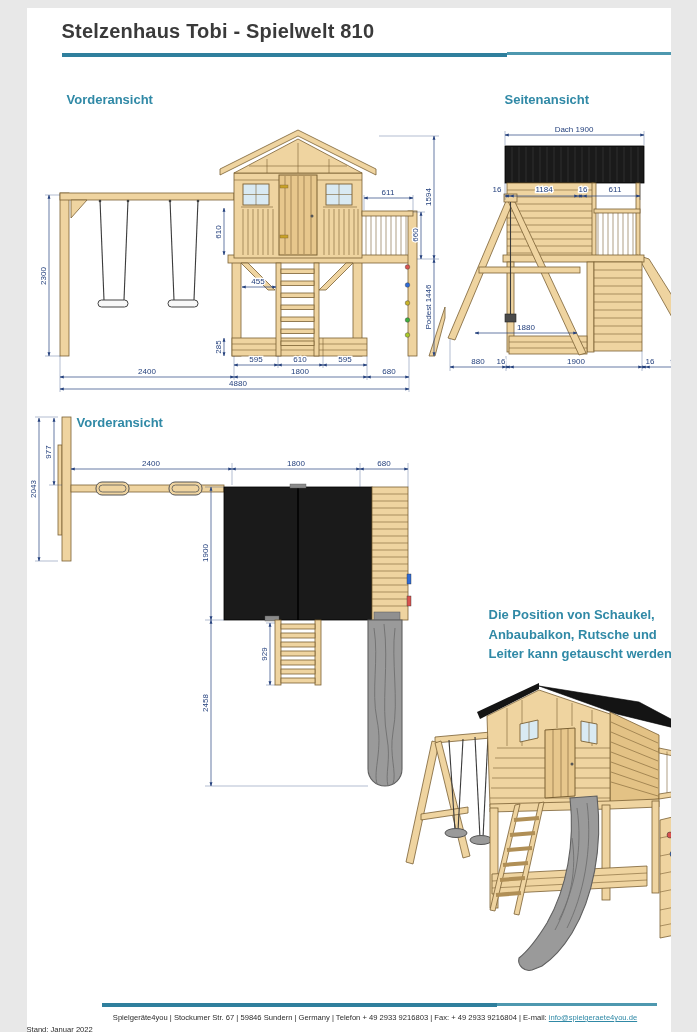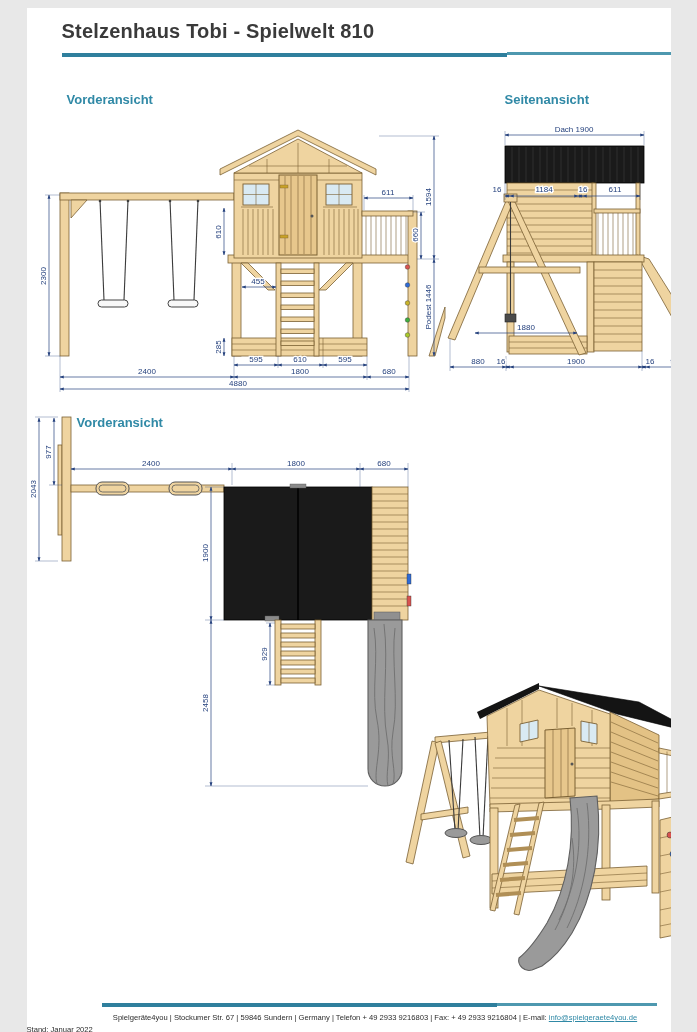--- a/index.html
+++ b/index.html
@@ -535,19 +535,24 @@
           <line x1="633" y1="918" x2="658" y2="913"></line>
       </g>
       <circle cx="643" cy="827" r="3" fill="#d9534f" stroke="#333" stroke-width=".5"></circle>
       <circle cx="646" cy="846" r="3" fill="#2e6bd6" stroke="#333" stroke-width=".5"></circle>
       <circle cx="648" cy="866" r="3" fill="#c9b42a" stroke="#333" stroke-width=".5"></circle>
       <circle cx="650" cy="886" r="3" fill="#3fae3f" stroke="#333" stroke-width=".5"></circle>
       <circle cx="651" cy="904" r="3" fill="#a9c92a" stroke="#333" stroke-width=".5"></circle>
     </g>
   </svg>
 
+  <div class="note">
+    <div>Die Position von Schaukel,</div>
+    <div>Anbaubalkon, Rutsche und</div>
+    <div>Leiter kann getauscht werden</div>
+  </div>
 
   <div class="rule-c"></div>
   <div class="rule-d"></div>
   <div class="footer-line"><span>Spielgeräte4you |  Stockumer Str. 67 | 59846 Sundern |  Germany  | Telefon + 49 2933 9216803   | Fax: + 49 2933 9216804  | E-mail: </span><a href="#">info@spielgeraete4you.de</a></div>
   <div class="stand-line">Stand: Januar 2022</div>
 
 </div>
 
 </body></html>

